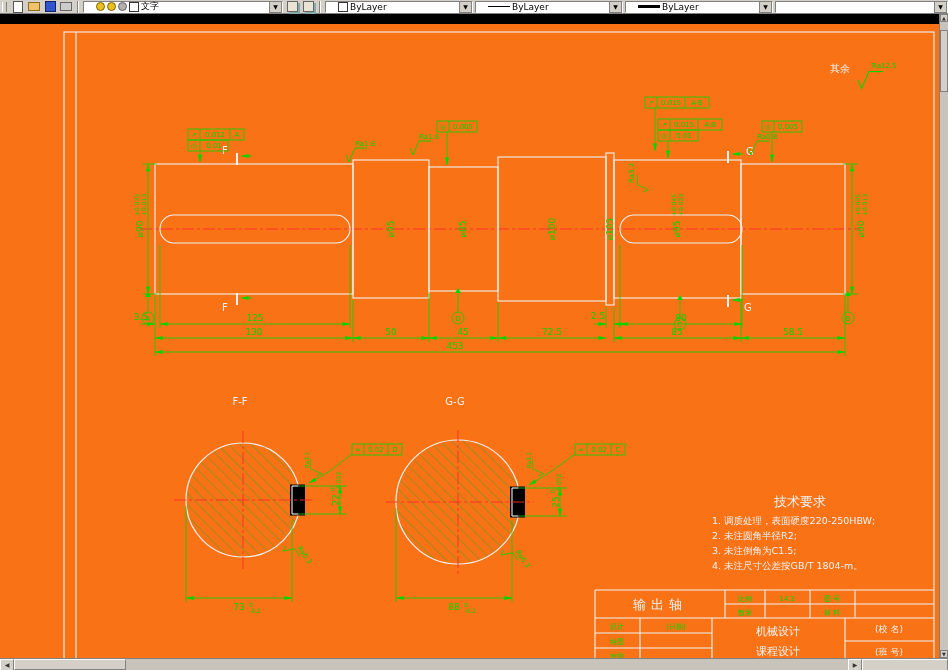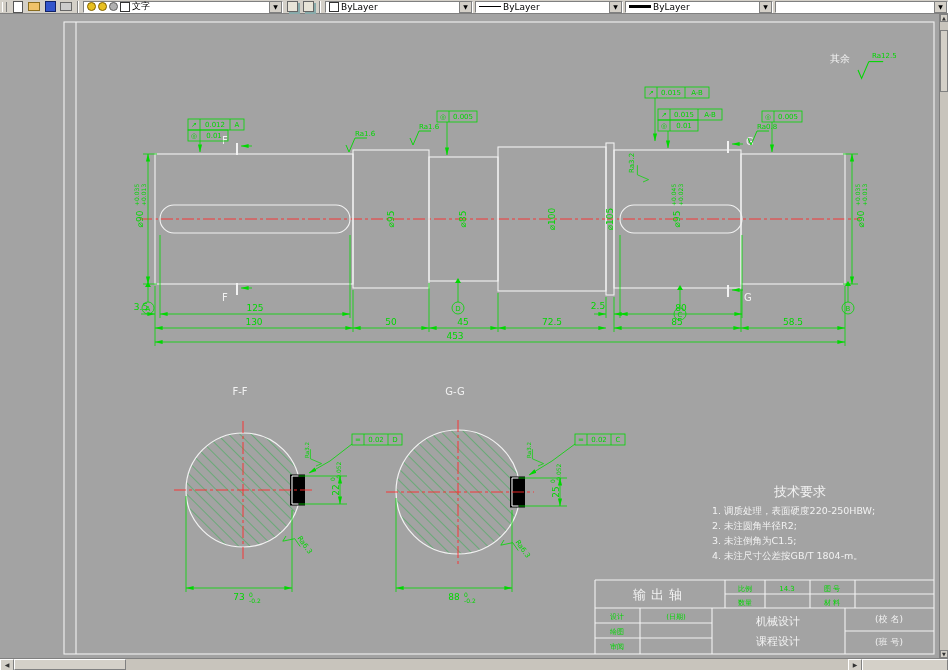--- a/index.html
+++ b/index.html
@@ -11,32 +11,32 @@
            font-size:9px;color:#000;box-sizing:border-box;padding-left:2px;}
   .grip{width:3px;height:10px;border-left:1px solid #fff;border-right:1px solid #808080;margin-right:2px;}
   .tbtn{width:14px;height:12px;display:flex;align-items:center;justify-content:center;flex:none;}
   .i-page{width:8px;height:10px;background:#fff;border:1px solid #555;}
   .i-folder{width:10px;height:7px;background:#f0c36a;border:1px solid #8a6d1f;}
   .i-floppy{width:9px;height:9px;background:#3355cc;border:1px solid #112266;}
   .i-print{width:10px;height:7px;background:#ccc;border:1px solid #666;}
   .i-layers{width:9px;height:9px;background:#e8e4d8;border:1px solid #666;box-shadow:2px 2px 0 #8aa;}
   .sep{width:1px;height:12px;background:#808080;border-right:1px solid #fff;margin:0 2px;flex:none;}
   .combo{height:12px;background:#fff;border:1px solid;border-color:#808080 #fff #fff #808080;
-         display:flex;align-items:center;gap:2px;box-sizing:border-box;padding-left:3px;flex:none;}
+         display:flex;align-items:center;gap:2px;box-sizing:border-box;padding-left:12px;flex:none;}
   .combo .ctext{flex:1;overflow:hidden;white-space:nowrap;font-size:9px;}
   .combo .arrow{width:11px;height:10px;background:#d4d0c8;border:1px solid #808080;
                 font-size:6px;display:flex;align-items:center;justify-content:center;flex:none;}
   .dot{width:7px;height:7px;border-radius:50%;flex:none;}
   .dy{background:#e8c020;border:1px solid #806000;}
   .dg{background:#b0b0b0;border:1px solid #606060;}
   .sw{width:8px;height:8px;background:#fff;border:1px solid #333;flex:none;}
   .ltl{width:22px;height:1px;background:#000;flex:none;}
   .ltw{width:22px;height:3px;background:#000;flex:none;}
   
-  .canvas{position:absolute;top:14px;left:0;width:940px;height:644px;background:#a3a3a3;}
+  .canvas{position:absolute;top:24px;left:0;width:940px;height:644px;background:#f97316;}
   .canvas svg{display:block;}
   
   .vscroll{position:absolute;top:14px;right:0;width:8px;height:644px;background:#c8c4bc;
            border-left:1px solid #808080;display:flex;flex-direction:column;align-items:center;}
   .vthumb{width:6px;height:60px;background:#d4d0c8;border:1px solid #808080;margin-top:8px;}
   .vbtn{width:8px;height:8px;font-size:5px;display:flex;align-items:center;justify-content:center;
         background:#d4d0c8;border:1px solid #808080;box-sizing:border-box;color:#333;}
   .vspace{flex:1}
   .hscroll{position:absolute;bottom:0;left:0;width:948px;height:12px;background:#c8c4bc;
            border-top:1px solid #808080;display:flex;align-items:center;box-sizing:border-box;}

